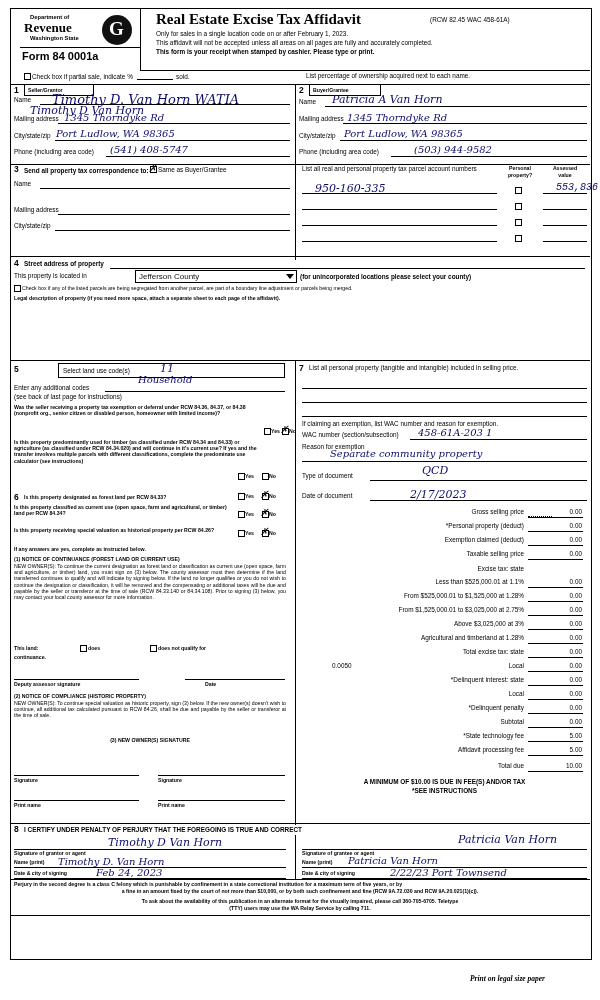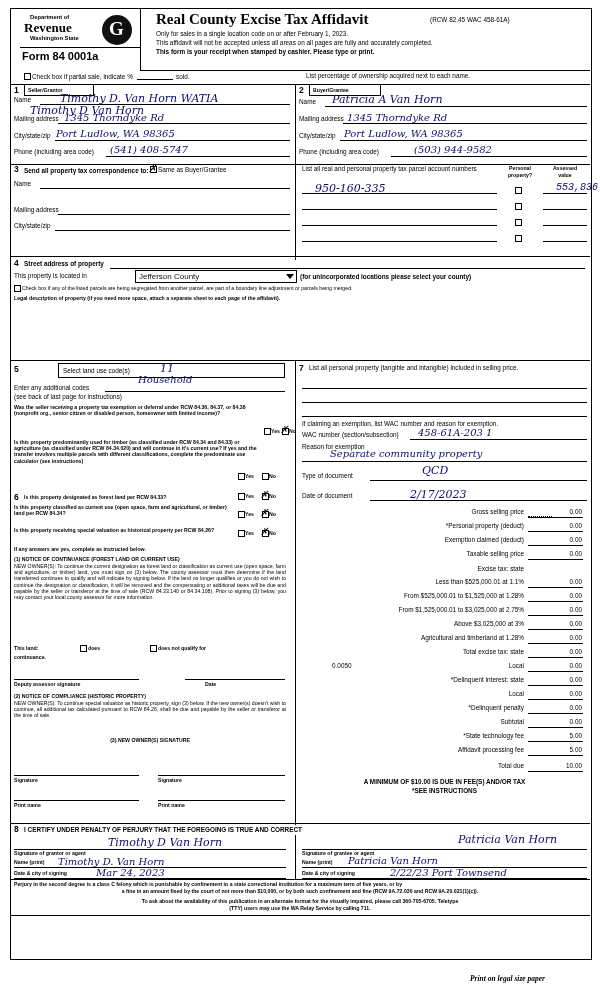--- a/index.html
+++ b/index.html
@@ -41,21 +41,21 @@
       <div class="abs xs b" style="left:14px;top:1px;">Department of</div>
       <div class="abs b" style="left:8px;top:7px;font-size:13px;font-family:'Liberation Serif',serif;">Revenue</div>
       <div class="abs xs b" style="left:14px;top:22px;">Washington State</div>
       <div class="abs" style="left:86px;top:2px;width:30px;height:30px;border-radius:50%;background:#111;">
         <div class="abs" style="left:7px;top:3px;color:#fff;font-size:19px;font-family:'Liberation Serif',serif;font-weight:bold;">G</div>
       </div>
       <div class="hline-th" style="left:4px;top:34px;width:120px;"></div>
       <div class="abs b" style="left:6px;top:37px;font-size:11px;">Form 84 0001a</div>
     </div>
 
-    <div class="abs b" style="left:146px;top:3px;font-size:15px;font-family:'Liberation Serif',serif;">Real County Excise Tax Affidavit</div>
+    <div class="abs b" style="left:146px;top:3px;font-size:15px;font-family:'Liberation Serif',serif;">Real Estate Excise Tax Affidavit</div>
     <div class="abs sm" style="left:420px;top:8px;">(RCW 82.45 WAC 458-61A)</div>
     <div class="abs sm" style="left:146px;top:22px;">Only for sales in a single location code on or after February 1, 2023.</div>
     <div class="abs sm" style="left:146px;top:31px;">This affidavit will not be accepted unless all areas on all pages are fully and accurately completed.</div>
     <div class="abs sm b" style="left:146px;top:40px;">This form is your receipt when stamped by cashier. Please type or print.</div>
   </div>
 
   <div class="abs" style="left:10px;top:70px;width:580px;height:14px;">
     <div class="chk" style="left:14px;top:3px;"></div>
     <div class="abs sm" style="left:22px;top:3px;">Check box if partial sale, indicate %</div>
     <div class="line" style="left:127px;top:9px;width:36px;"></div>
@@ -66,21 +66,21 @@
   </div>
 
   <div class="abs" style="left:10px;top:84px;width:580px;height:80px;">
 
     <div class="abs num" style="left:4px;top:1px;">1</div>
     <div class="box" style="left:14px;top:0px;width:68px;height:10px;">
       <div class="abs tiny b" style="left:3px;top:2px;">Seller/Grantor</div>
     </div>
     <div class="abs sm" style="left:4px;top:12px;">Name</div>
     <div class="line" style="left:30px;top:20px;width:250px;"></div>
-    <div class="abs hand" style="left:50px;top:8px;font-size:11px;">Timothy D. Van Horn  WATIA</div>
+    <div class="abs hand" style="left:42px;top:8px;font-size:13px;">Timothy D. Van Horn  WATIA</div>
     <div class="abs hand" style="left:20px;top:20px;font-size:11px;">Timothy D Van Horn</div>
 
     <div class="abs sm" style="left:4px;top:31px;">Mailing address</div>
     <div class="line" style="left:48px;top:39px;width:232px;"></div>
     <div class="abs hand" style="left:54px;top:28px;font-size:10px;">1345 Thorndyke Rd</div>
 
     <div class="abs sm" style="left:4px;top:48px;">City/state/zip</div>
     <div class="line" style="left:45px;top:56px;width:235px;"></div>
     <div class="abs hand" style="left:46px;top:44px;font-size:10px;">Port Ludlow, WA 98365</div>
 
@@ -390,21 +390,21 @@
     <div class="line" style="left:4px;top:26px;width:272px;"></div>
     <div class="abs tiny b" style="left:4px;top:27px;">Signature of grantor or agent</div>
     <div class="abs hand" style="left:98px;top:13px;font-size:11px;">Timothy D Van Horn</div>
 
     <div class="abs tiny b" style="left:4px;top:36px;">Name (print)</div>
     <div class="line" style="left:4px;top:44px;width:272px;"></div>
     <div class="abs hand" style="left:48px;top:33px;font-size:10px;">Timothy D. Van Horn</div>
 
     <div class="abs tiny b" style="left:4px;top:47px;">Date &amp; city of signing</div>
     <div class="line" style="left:4px;top:55px;width:272px;"></div>
-    <div class="abs hand" style="left:86px;top:44px;font-size:10px;">Mar 24, 2023</div>
+    <div class="abs hand" style="left:86px;top:44px;font-size:10px;">Feb 24, 2023</div>
 
     <div class="line" style="left:292px;top:26px;width:285px;"></div>
     <div class="abs tiny b" style="left:292px;top:27px;">Signature of grantee or agent</div>
     <div class="abs hand" style="left:448px;top:10px;font-size:11px;">Patricia Van Horn</div>
 
     <div class="abs tiny b" style="left:292px;top:36px;">Name (print)</div>
     <div class="line" style="left:292px;top:44px;width:285px;"></div>
     <div class="abs hand" style="left:338px;top:32px;font-size:10px;">Patricia Van Horn</div>
 
     <div class="abs tiny b" style="left:292px;top:47px;">Date &amp; city of signing</div>

